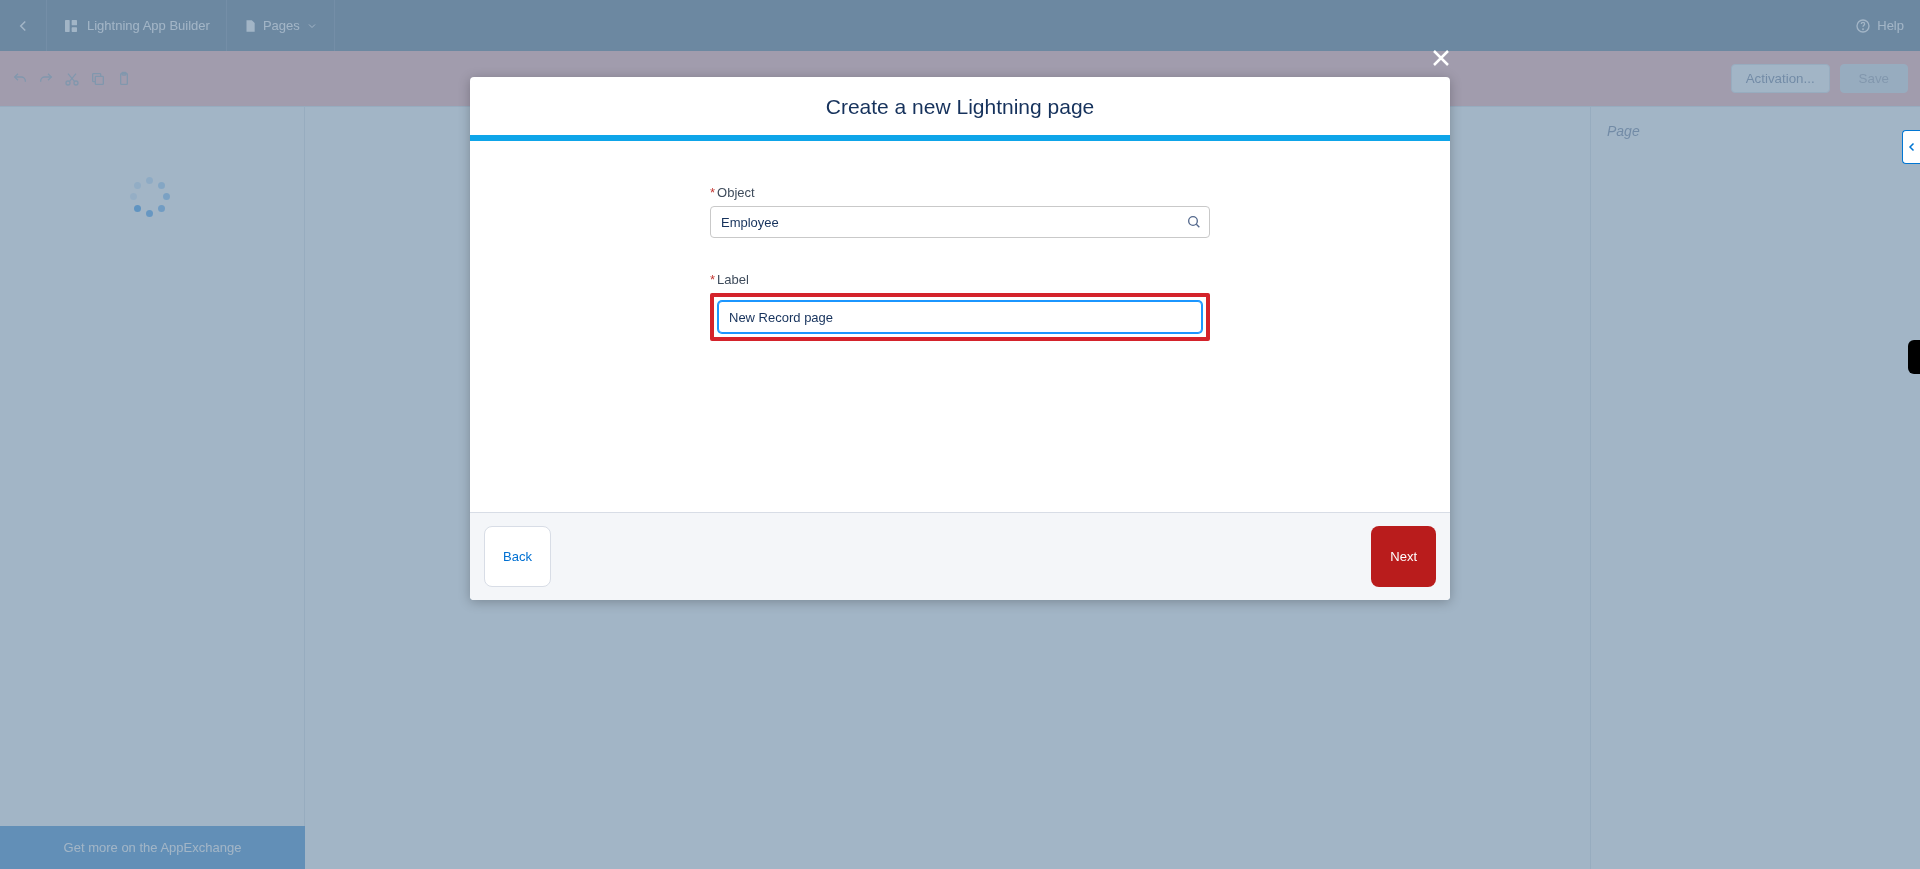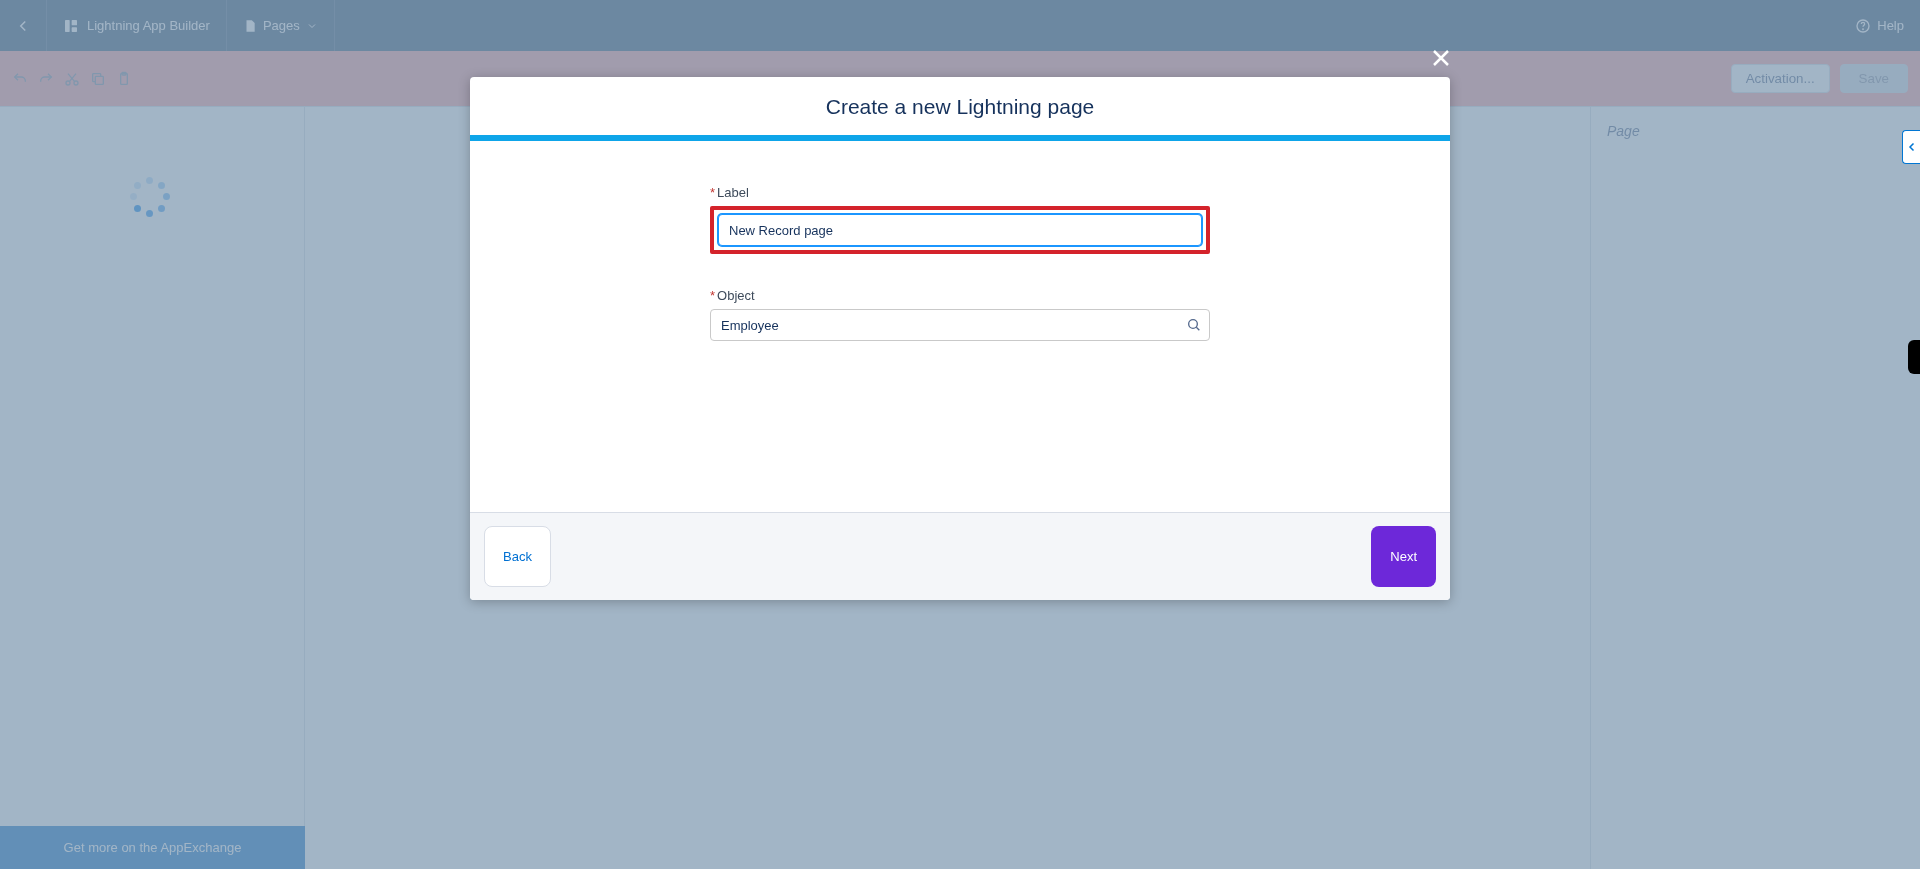--- a/index.html
+++ b/index.html
@@ -150,21 +150,21 @@
     background:#f4f6f9;
     padding:13px 14px;
     display:flex; justify-content:space-between; align-items:center;
     border-radius:0 0 4px 4px;
   }
   .btn {
     font-size:13px; padding:22px 18px; border-radius:8px; cursor:pointer;
     border:1px solid transparent;
   }
   .btn-neutral { background:#fff; border-color:#d8dde6; color:#0070d2; }
-  .btn-brand { background:#6d28d9; color:#fff; }
+  .btn-brand { background:#b91c1c; color:#fff; }
 
   svg { display:block; }
 </style>
 </head>
 <body>
 
 <div class="app-header">
   <div class="cell">
     <svg width="18" height="18" viewBox="0 0 24 24" fill="none" stroke="#fff" stroke-width="2">
         <path d="M15 6l-6 6 6 6"></path>
@@ -272,45 +272,45 @@
 <div class="modal">
   <div class="modal-close">
     <svg viewBox="0 0 24 24" fill="none" stroke="currentColor" stroke-width="2.5">
         <path d="M5 5l14 14M19 5L5 19"></path>
       </svg>
   </div>
   <div class="modal-header">
     <h2>Create a new Lightning page</h2>
   </div>
   <div class="modal-body">
-
-    <div class="form-row">
-      <label class="form-label">
-        <span class="req">*</span><span>Label</span>
-      </label>
-      <div class="highlight-box">
-        <div class="input-wrap">
-          <input type="text" class="text-input" value="New Record page" style="">
-        </div>
-      </div>
-    </div>
 
     <div class="form-row">
       <label class="form-label">
         <span class="req">*</span><span>Object</span>
       </label>
       <div class="input-wrap lookup-wrap">
         <input type="text" class="text-input" value="Employee" style="">
         <span class="lookup-icon">
           <svg width="16" height="16" viewBox="0 0 24 24" fill="none" stroke="currentColor" stroke-width="2">
               <circle cx="10.5" cy="10.5" r="6.5"></circle>
               <path d="M20 20l-4.5-4.5"></path>
             </svg>
         </span>
       </div>
     </div>
 
+    <div class="form-row">
+      <label class="form-label">
+        <span class="req">*</span><span>Label</span>
+      </label>
+      <div class="highlight-box">
+        <div class="input-wrap">
+          <input type="text" class="text-input" value="New Record page" style="">
+        </div>
+      </div>
+    </div>
+
   </div>
   <div class="modal-footer">
     <button class="btn btn-neutral">Back</button>
     <button class="btn btn-brand">Next</button>
   </div>
 </div>
 
 </body></html>

